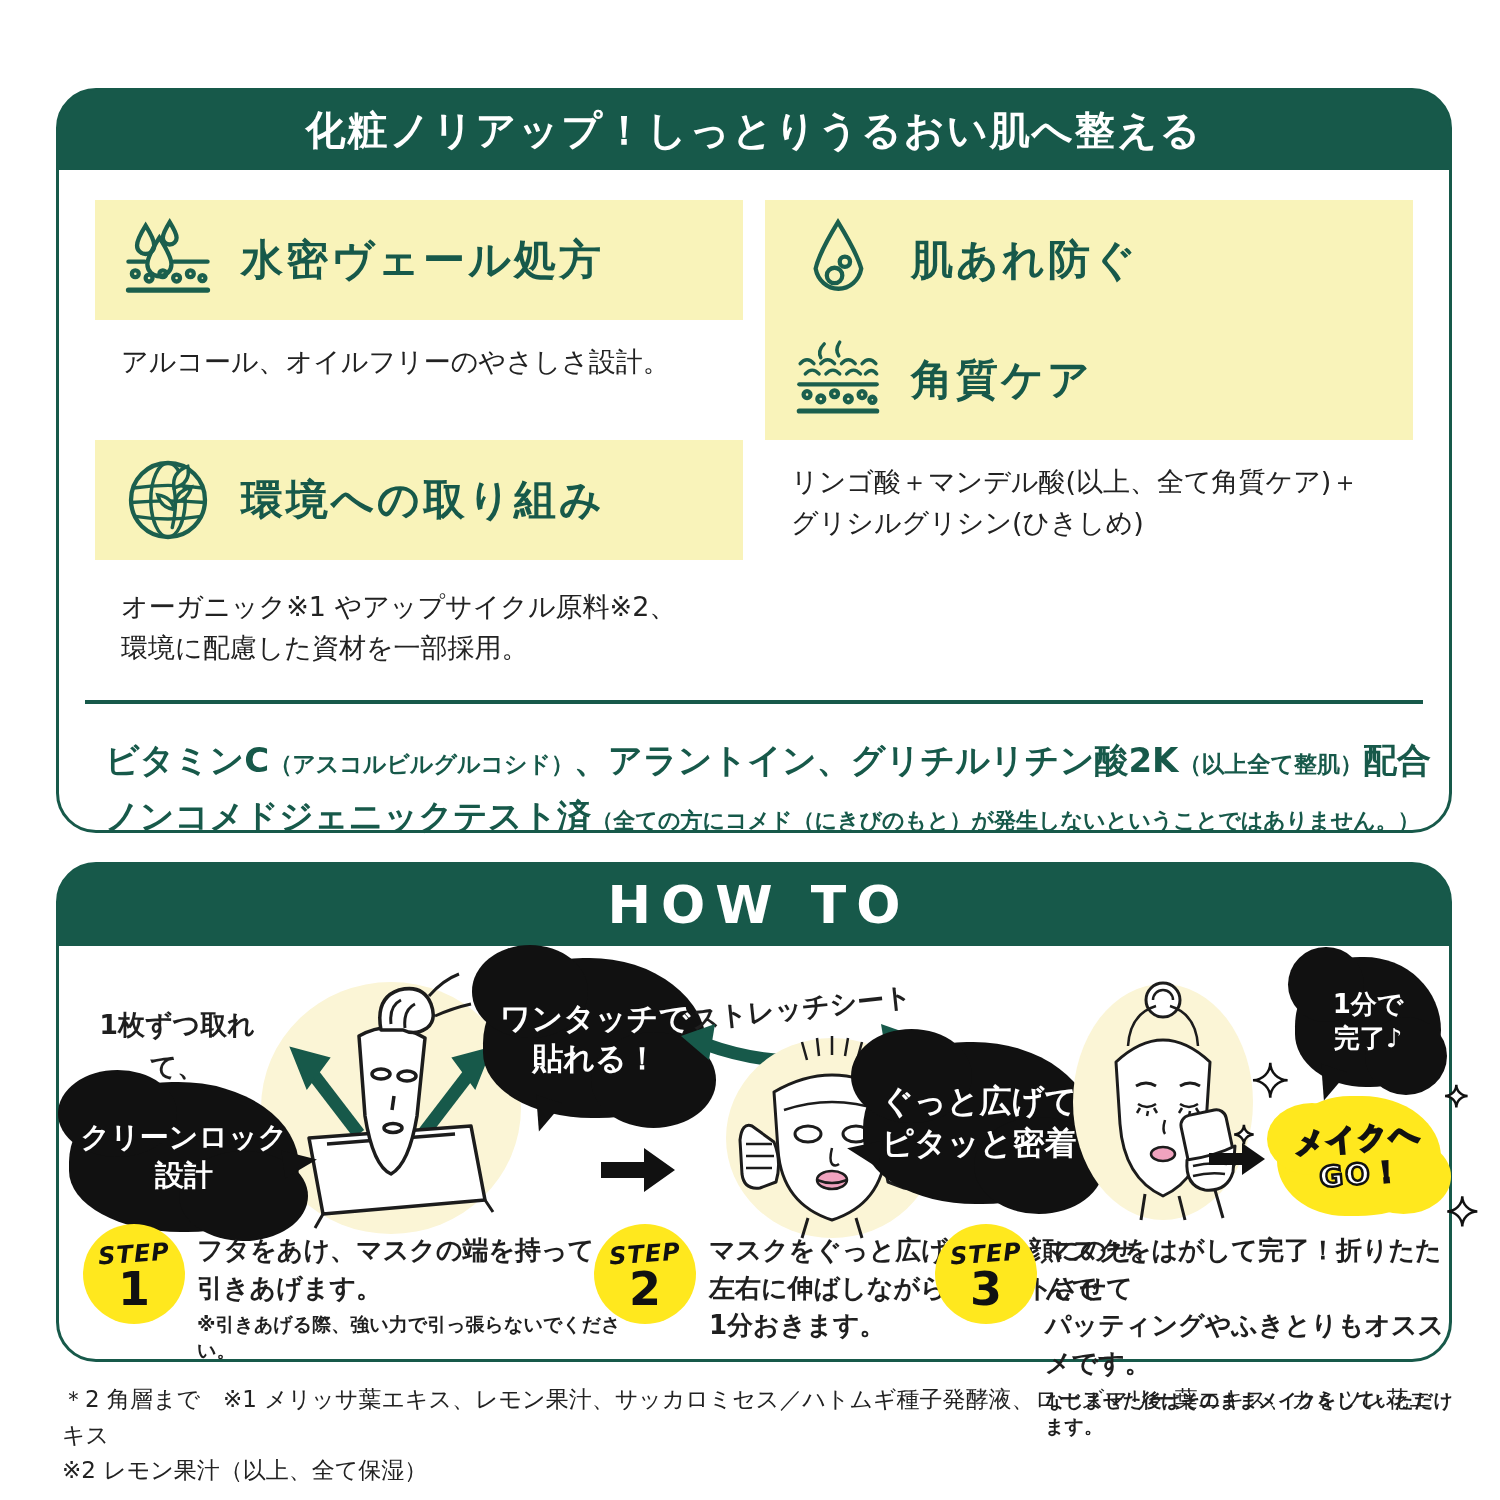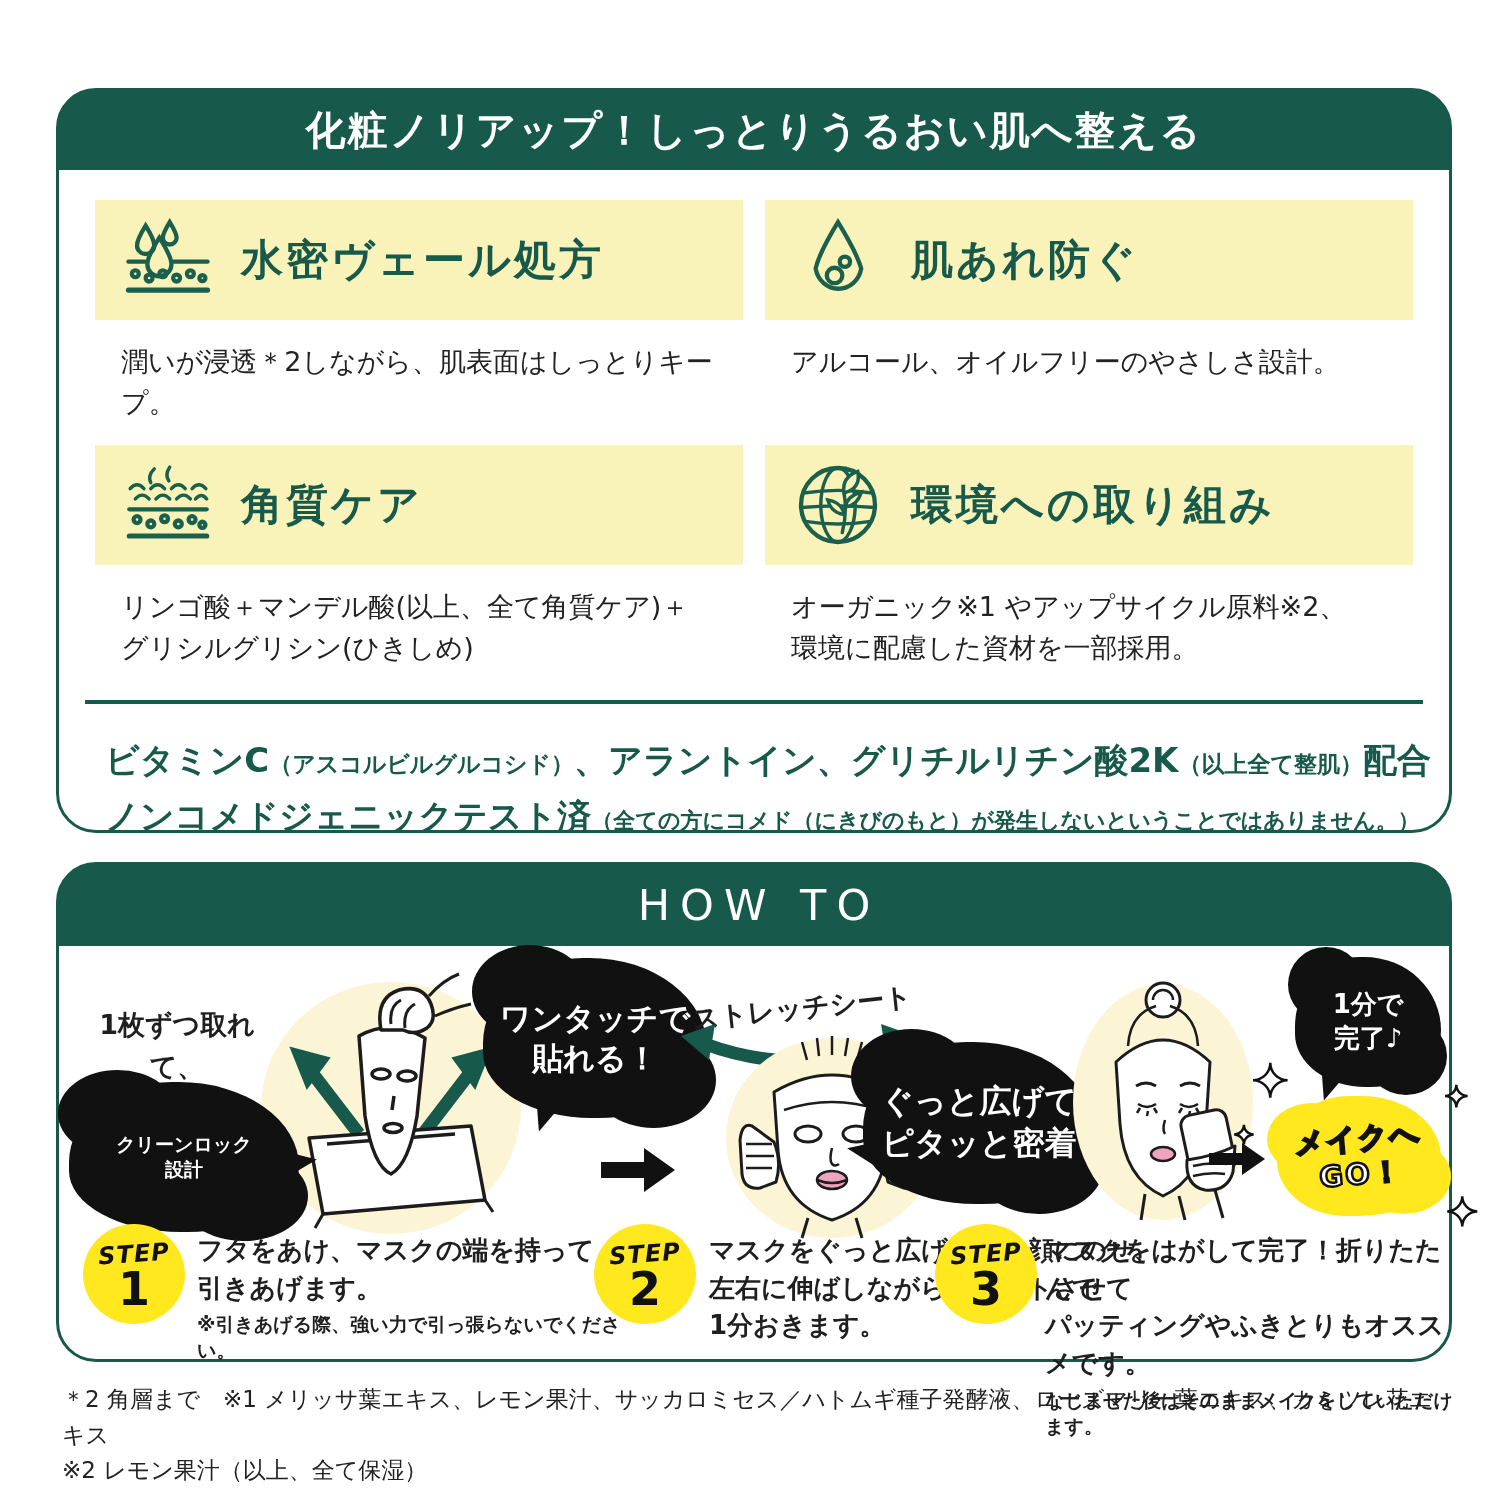--- a/index.html
+++ b/index.html
@@ -6,21 +6,21 @@
   html,body { background:#ffffff; }
   body { width:1500px; height:1500px; position:relative; font-family:"DejaVu Sans","Liberation Sans",sans-serif; color:#1f1f1f; }
   .canvas { position:absolute; inset:0; overflow:hidden; }
 
   
   .card { position:absolute; left:56px; width:1396px; background:#fff; border:3px solid #17594A; border-radius:40px; }
   .card-header { background:#17594A; color:#fff; text-align:center; border-radius:36px 36px 0 0; display:flex; align-items:center; justify-content:center; margin:-1px -1px 0 -1px; }
   .benefits-card { top:88px; height:745px; }
   .benefits-card .card-header { height:80px; font-size:40px; font-weight:700; letter-spacing:2px;text-align:center; }
   .howto-card { top:862px; height:500px; }
-  .howto-card .card-header { height:82px; font-size:43px; font-weight:400; letter-spacing:10px; padding-left:10px; }
+  .howto-card .card-header { height:82px; font-size:52px; font-weight:700; letter-spacing:10px; padding-left:10px; }
 
   
   .features-grid { display:grid; grid-template-columns:1fr 1fr; column-gap:22px; padding:30px 36px 0 36px; }
   .feature-block { height:120px; background:#F9F3BA; display:flex; align-items:center; padding-left:30px; }
   .feature-block svg { width:86px; height:86px; flex:0 0 86px; }
   .feature-title { color:#17594A; font-size:42px; font-weight:700; letter-spacing:3px; margin-left:30px; }
   .feature-desc { font-size:27px; font-weight:500; line-height:1.5; color:#222; margin:22px 4px 22px 26px; white-space:pre-line; }
 
   .divider { height:4px; background:#17594A; margin:10px 26px 0 26px; }
 
@@ -36,21 +36,21 @@
 
   .bubble { position:absolute; background:#111; color:#fff; display:flex; align-items:center; justify-content:center; text-align:center; font-weight:700; white-space:pre-line; line-height:1.3; border-radius:46% 54% 50% 50% / 55% 58% 45% 42%; }
   .bubble::before { content:""; position:absolute; width:52%; height:58%; background:#111; border-radius:50%; left:-5%; top:-8%; }
   .bubble::after  { content:""; position:absolute; width:56%; height:60%; background:#111; border-radius:50%; right:-4%; bottom:-6%; }
   .bubble > span { position:relative; z-index:2; }
   .tail { position:absolute; width:0; height:0; border:14px solid transparent; z-index:1; }
   .tail-right { right:-32px; top:50%; margin-top:-10px; border-left:34px solid #111; transform:rotate(-8deg); }
   .tail-bl { bottom:-28px; left:20%; border-top:34px solid #111; transform:rotate(18deg); }
   .tail-left { left:-30px; top:58%; border-right:34px solid #111; transform:rotate(10deg); }
 
-  .bubble-clean-lock { left:10px;  top:136px; width:230px; height:150px; font-size:19px; }
+  .bubble-clean-lock { left:10px;  top:136px; width:230px; height:150px; font-size:29px; }
   .bubble-one-touch  { left:424px; top:12px;  width:224px; height:160px; font-size:31px; }
   .bubble-fit        { left:804px; top:96px;  width:232px; height:162px; font-size:32px; }
   .bubble-one-minute { left:1236px; top:11px; width:146px; height:130px; font-size:26px; }
 
   .stretch-label { position:absolute; left:628px; top:44px; width:230px; text-align:center; font-size:27px; font-weight:800; transform:rotate(-6deg); }
 
   .illus { position:absolute; }
   .step-arrow { position:absolute; }
 
   .burst { position:absolute; left:1218px; top:150px; width:164px; height:120px; background:#FFE81E; border-radius:48% 52% 55% 45% / 58% 55% 45% 50%; display:flex; align-items:center; justify-content:center; }
@@ -100,21 +100,20 @@
 
       <div class="feature-block">
         <svg viewBox="0 0 100 100" fill="none" stroke="#1B5F4D" stroke-width="5" stroke-linecap="round">
           <path d="M50 6 Q28 42 24 60 a27 29 0 0 0 53 0 Q72 42 50 6Z"></path>
           <circle cx="58" cy="52" r="6"></circle>
             <circle cx="46" cy="68" r="9"></circle>
         </svg>
         <span class="feature-title">肌あれ防ぐ</span>
       </div>
 
-      <div class="feature-desc">潤いが浸透＊2しながら、肌表面はしっとりキープ。</div>
       <div class="feature-desc">アルコール、オイルフリーのやさしさ設計。</div>
 
       <div class="feature-block">
         <svg viewBox="0 0 100 100" fill="none" stroke="#1B5F4D" stroke-width="5" stroke-linecap="round">
           <path d="M34 8 q-8 8 -4 16" stroke-width="4"></path>
             <path d="M52 6 q-6 9 -1 16" stroke-width="4"></path>
           <path d="M6 31 q8 -9 16 0 M30 31 q8 -9 16 0 M54 31 q8 -9 16 0 M78 31 q8 -9 16 0" stroke-width="4"></path>
           <path d="M12 43 q8 -9 16 0 M36 43 q8 -9 16 0 M60 43 q8 -9 16 0 M82 43 q7 -8 13 0" stroke-width="4"></path>
           <line x1="5" y1="55" x2="95" y2="55"></line>
           <circle cx="14" cy="67" r="4"></circle>

